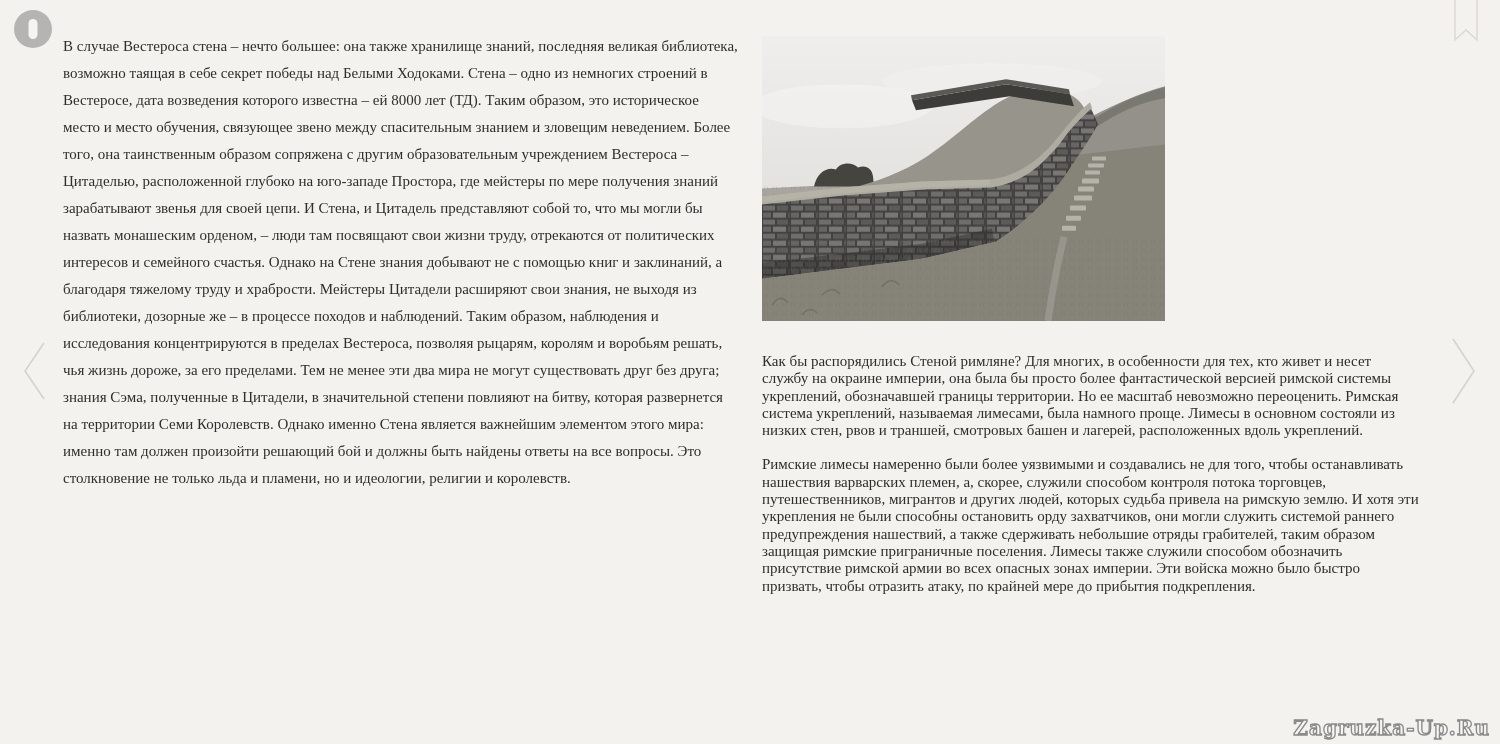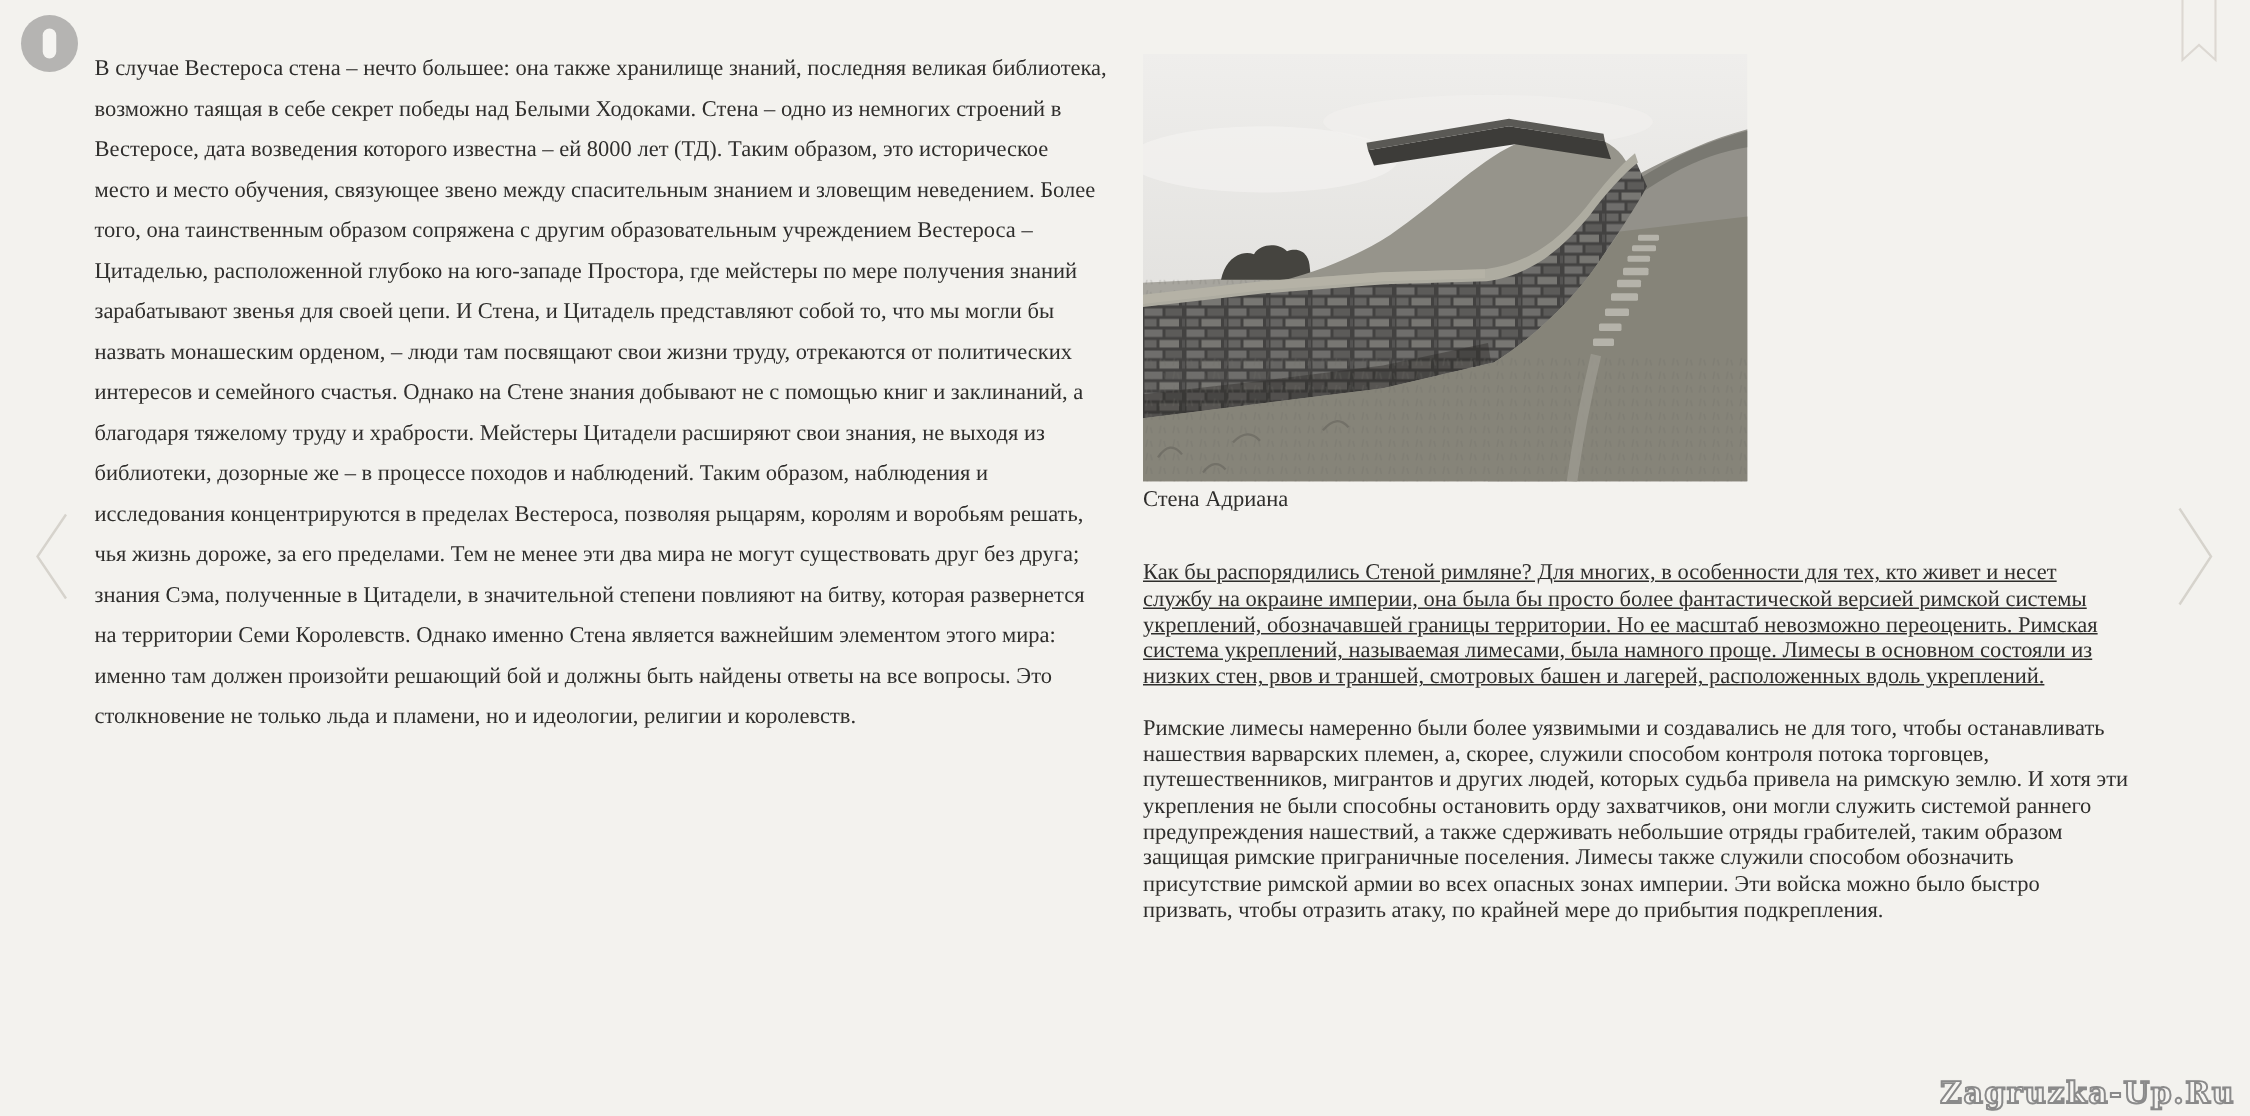--- a/index.html
+++ b/index.html
@@ -30,21 +30,21 @@
   .col-left p{margin:0;}
   .col-right{
     position:absolute;left:762px;top:36px;width:658px;
     font-size:15px;line-height:17.3px;
   }
   .col-right figure{margin:0;padding:0;}
   .photo{width:403px;height:285px;display:block;}
   .photo svg{display:block;width:100%;height:100%;}
   figcaption{margin-top:4px;font-size:15px;}
   .col-right p{margin:0;}
-  .rp1{margin-top:32px !important;text-decoration:underline;}
+  .rp1{margin-top:32px !important;}
   .rp2{margin-top:17px !important;}
   .watermark{
     position:absolute;right:10px;bottom:4px;
     font-family:"DejaVu Serif","Liberation Serif",serif;
     font-weight:bold;font-size:20px;letter-spacing:1px;
     color:#f6f5f2;
     -webkit-text-stroke:1.3px #8a8a8a;
     text-shadow:0 0 1px #b5b5b5;
   }
 </style>
@@ -137,21 +137,20 @@
             <rect x="320" y="142" width="17" height="5" rx="1"></rect>
             <rect x="316" y="150" width="16" height="5" rx="1"></rect>
             <rect x="312" y="159" width="18" height="5" rx="1"></rect>
             <rect x="308" y="169" width="16" height="5" rx="1"></rect>
             <rect x="304" y="179" width="15" height="5" rx="1"></rect>
             <rect x="300" y="189" width="14" height="5" rx="1"></rect>
           </g>
           <path d="M302,200 C296,225 290,255 286,284" stroke="#9b998f" stroke-width="7" fill="none" opacity="0.85"></path>
         </svg>
       </div>
-      <figcaption>Стена Адриана</figcaption>
     </figure>
 
     <p class="rp1">Как бы распорядились Стеной римляне? Для многих, в особенности для тех, кто живет и несет службу на окраине империи, она была бы просто более фантастической версией римской системы укреплений, обозначавшей границы территории. Но ее масштаб невозможно переоценить. Римская система укреплений, называемая лимесами, была намного проще. Лимесы в основном состояли из низких стен, рвов и траншей, смотровых башен и лагерей, расположенных вдоль укреплений.</p>
     <p class="rp2">Римские лимесы намеренно были более уязвимыми и создавались не для того, чтобы останавливать нашествия варварских племен, а, скорее, служили способом контроля потока торговцев, путешественников, мигрантов и других людей, которых судьба привела на римскую землю. И хотя эти укрепления не были способны остановить орду захватчиков, они могли служить системой раннего предупреждения нашествий, а также сдерживать небольшие отряды грабителей, таким образом защищая римские приграничные поселения. Лимесы также служили способом обозначить присутствие римской армии во всех опасных зонах империи. Эти войска можно было быстро призвать, чтобы отразить атаку, по крайней мере до прибытия подкрепления.</p>
   </div>
 
   <div class="watermark">Zagruzka-Up.Ru</div>
 
 </div>
 

